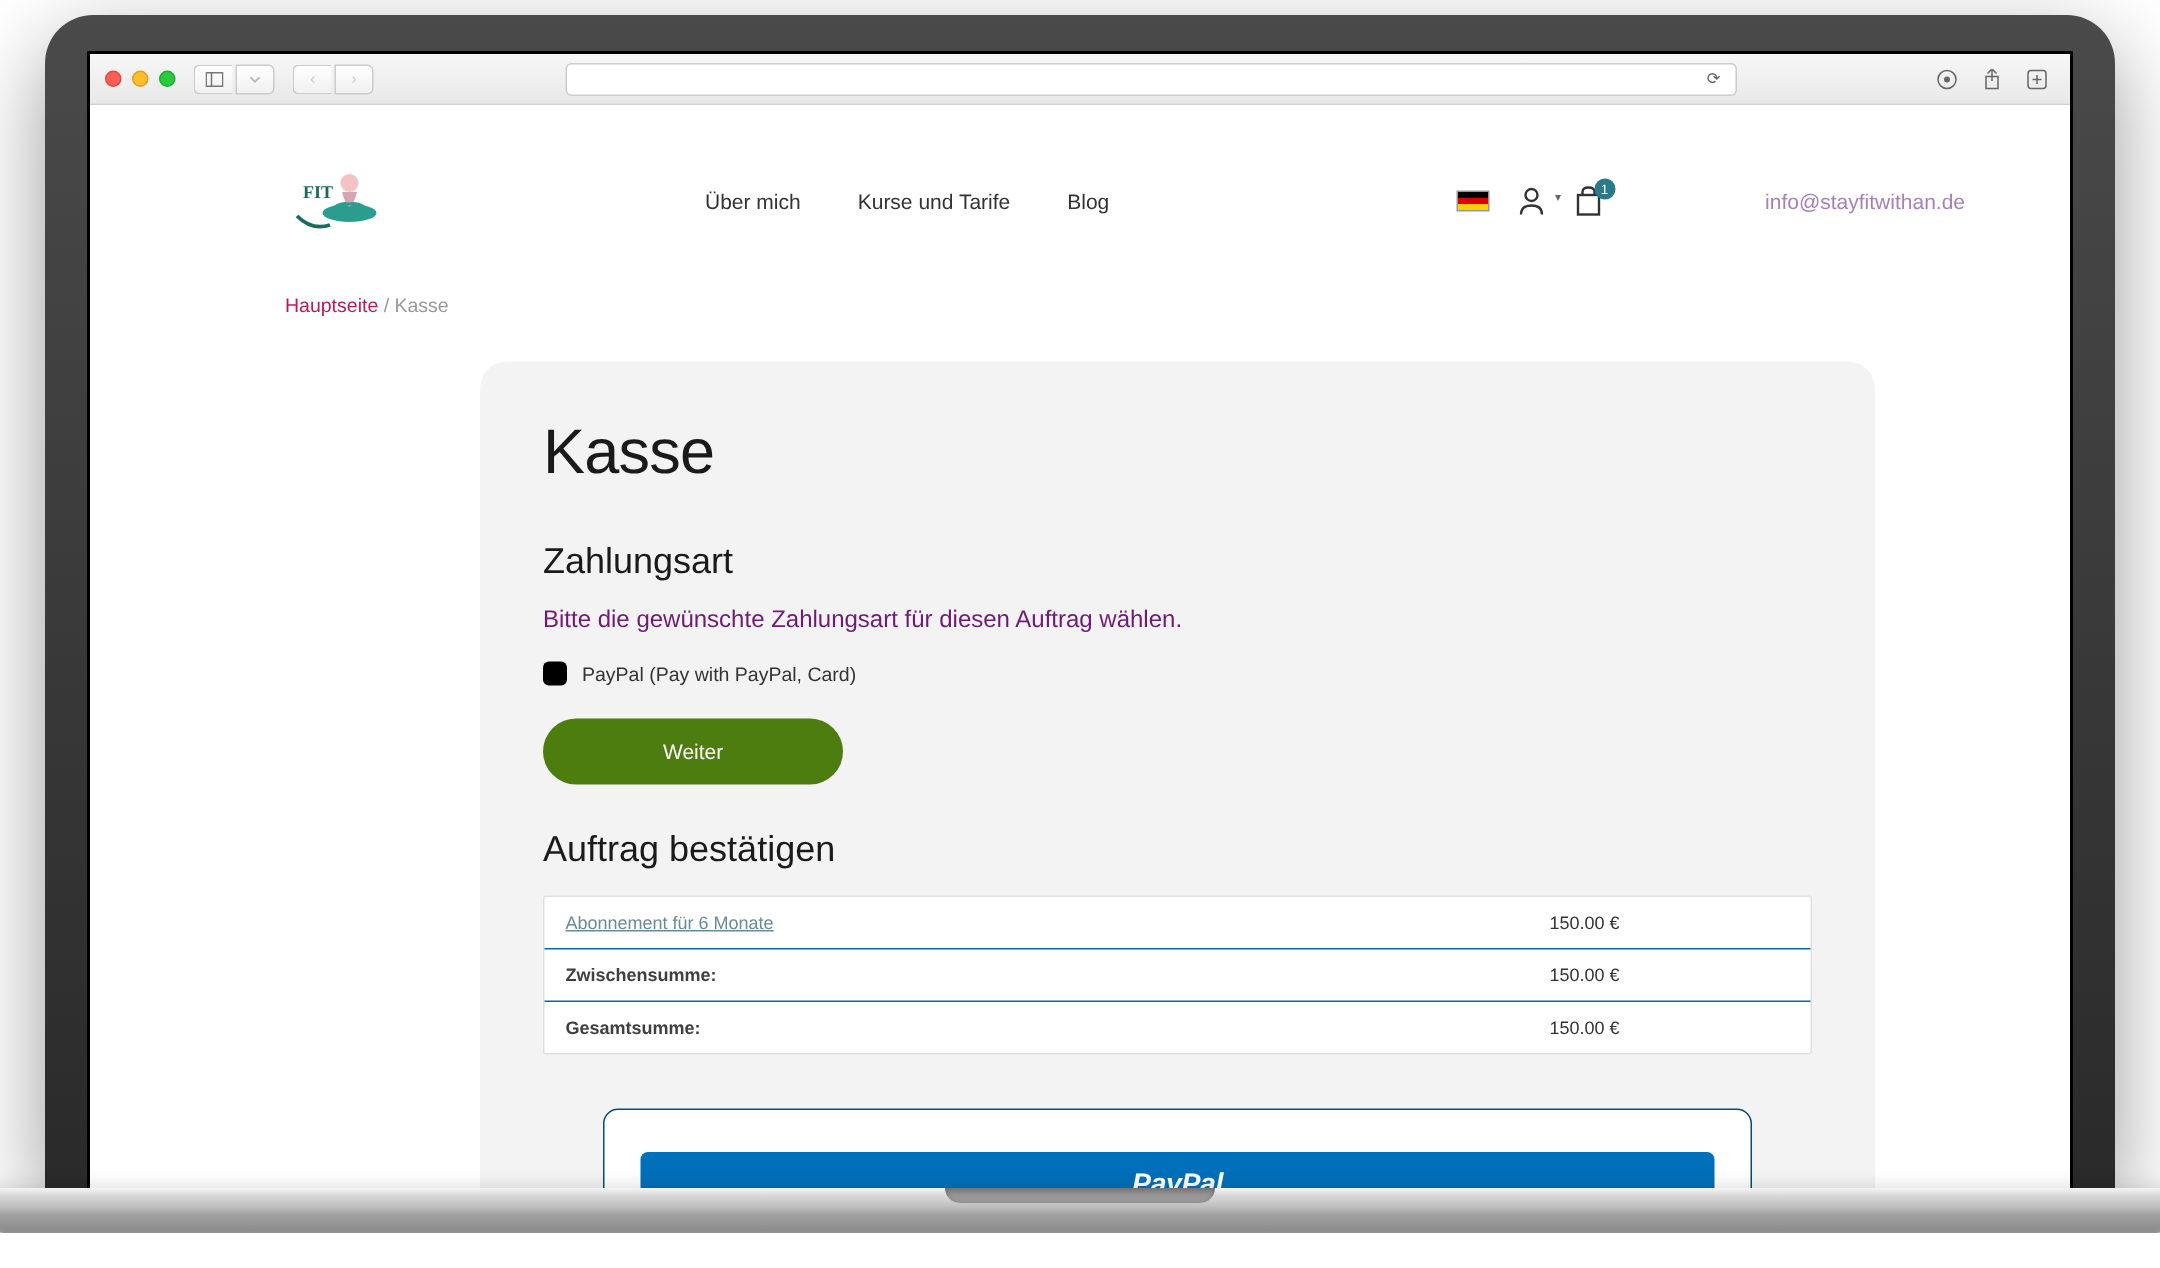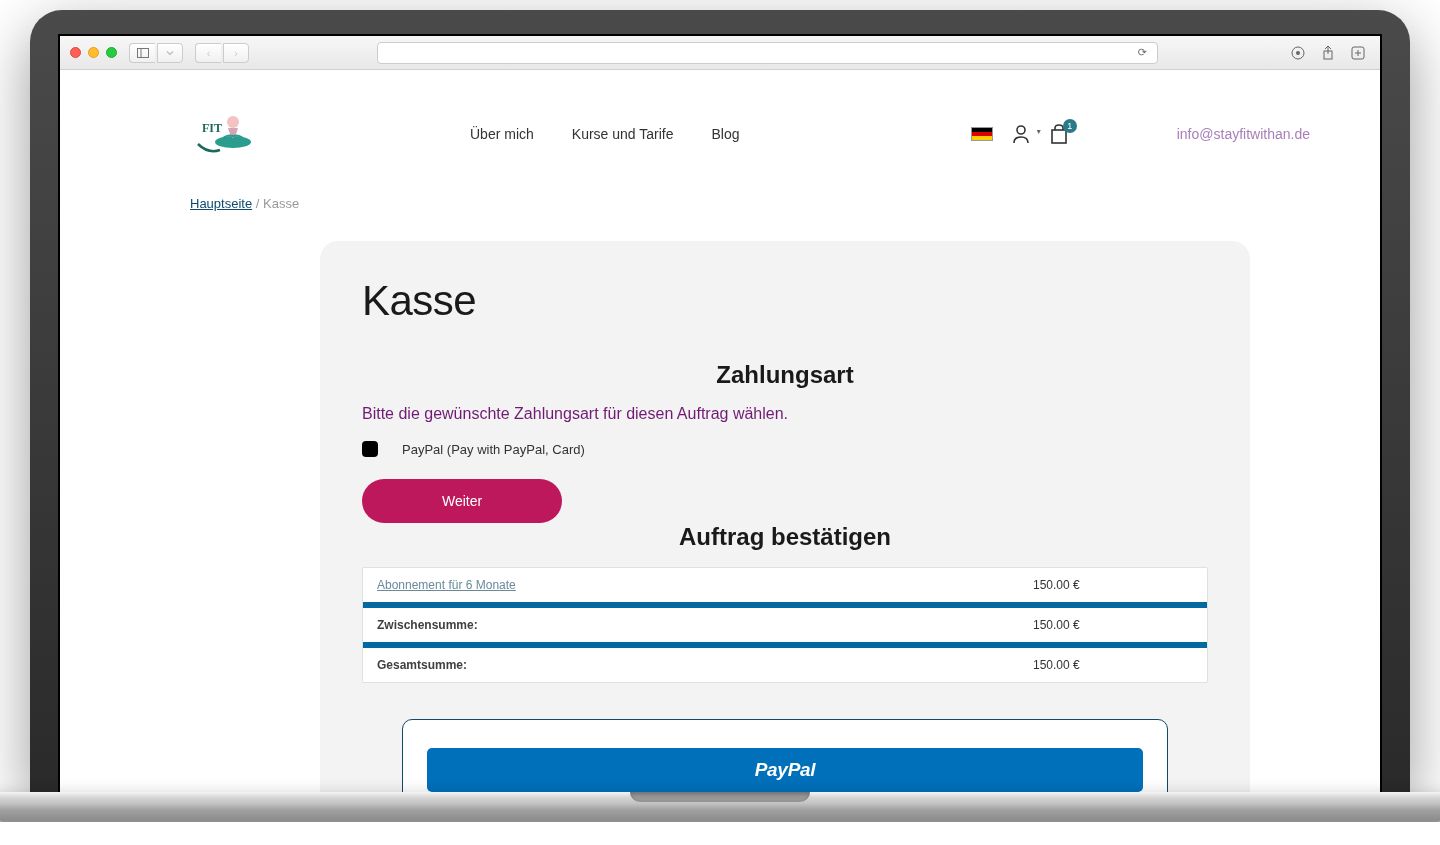--- a/index.html
+++ b/index.html
@@ -144,59 +144,60 @@
       width: 14px; height: 14px; border-radius: 50%;
       font-size: 9px; display: flex; align-items: center; justify-content: center;
     }
 
     .contact-email { margin-left: 90px; color: #a87fb8; font-size: 14px; text-decoration: none; }
 
     .breadcrumb {
       padding: 24px 0 16px 130px;
       font-size: 13px; color: #999;
     }
-    .breadcrumb a { color: #0c4a6e; text-decoration: underline; }
+    .breadcrumb a { color: #be185d; }
 
     .checkout-panel {
       background: #f3f3f3;
       margin: 14px 130px 0 260px;
       border-radius: 18px;
       padding: 36px 42px 40px 42px;
     }
 
     .page-title { font-size: 42px; font-weight: 500; color: #1a1a1a; margin-bottom: 36px; letter-spacing: -0.5px; }
-    .section-title { font-size: 24px; font-weight: 700; color: #1a1a1a; margin-bottom: 16px; text-align: center; }
+    .section-title { font-size: 24px; font-weight: 400; color: #1a1a1a; margin-bottom: 16px; }
     .instruction { font-size: 16px; color: #701a75; margin-bottom: 18px; }
 
-    .radio-row { display: flex; align-items: center; gap: 24px; margin-bottom: 22px; }
+    .radio-row { display: flex; align-items: center; gap: 10px; margin-bottom: 22px; }
     .radio-checked {
       width: 16px; height: 16px; background: #000; border-radius: 4px;
     }
     .radio-label { font-size: 13px; color: #333; }
 
     .weiter-btn {
-      background: #be185d;
+      background: #4d7c0f;
       color: #fff;
       border: none;
       border-radius: 26px;
       padding: 14px 80px;
       font-size: 14px;
+      margin-bottom: 30px;
       cursor: pointer;
     }
 
     .order-table {
       background: #fff;
       border: 1px solid #e0e0e0;
       border-radius: 2px;
       margin-bottom: 36px;
     }
     .order-row {
       display: flex;
       padding: 10px 14px;
-      border-bottom: 6px solid #0369a1;
+      border-bottom: 1px solid #0369a1;
       font-size: 12px;
     }
     .order-row:last-child { border-bottom: none; }
     .order-row .label { flex: 1; }
     .order-row .value { width: 160px; color: #333; }
     .order-row .product-link { color: #6a8a9a; text-decoration: underline; }
     .order-row.bold .label { font-weight: 600; color: #404040; }
 
     .paypal-section {
       margin: 0 40px;

